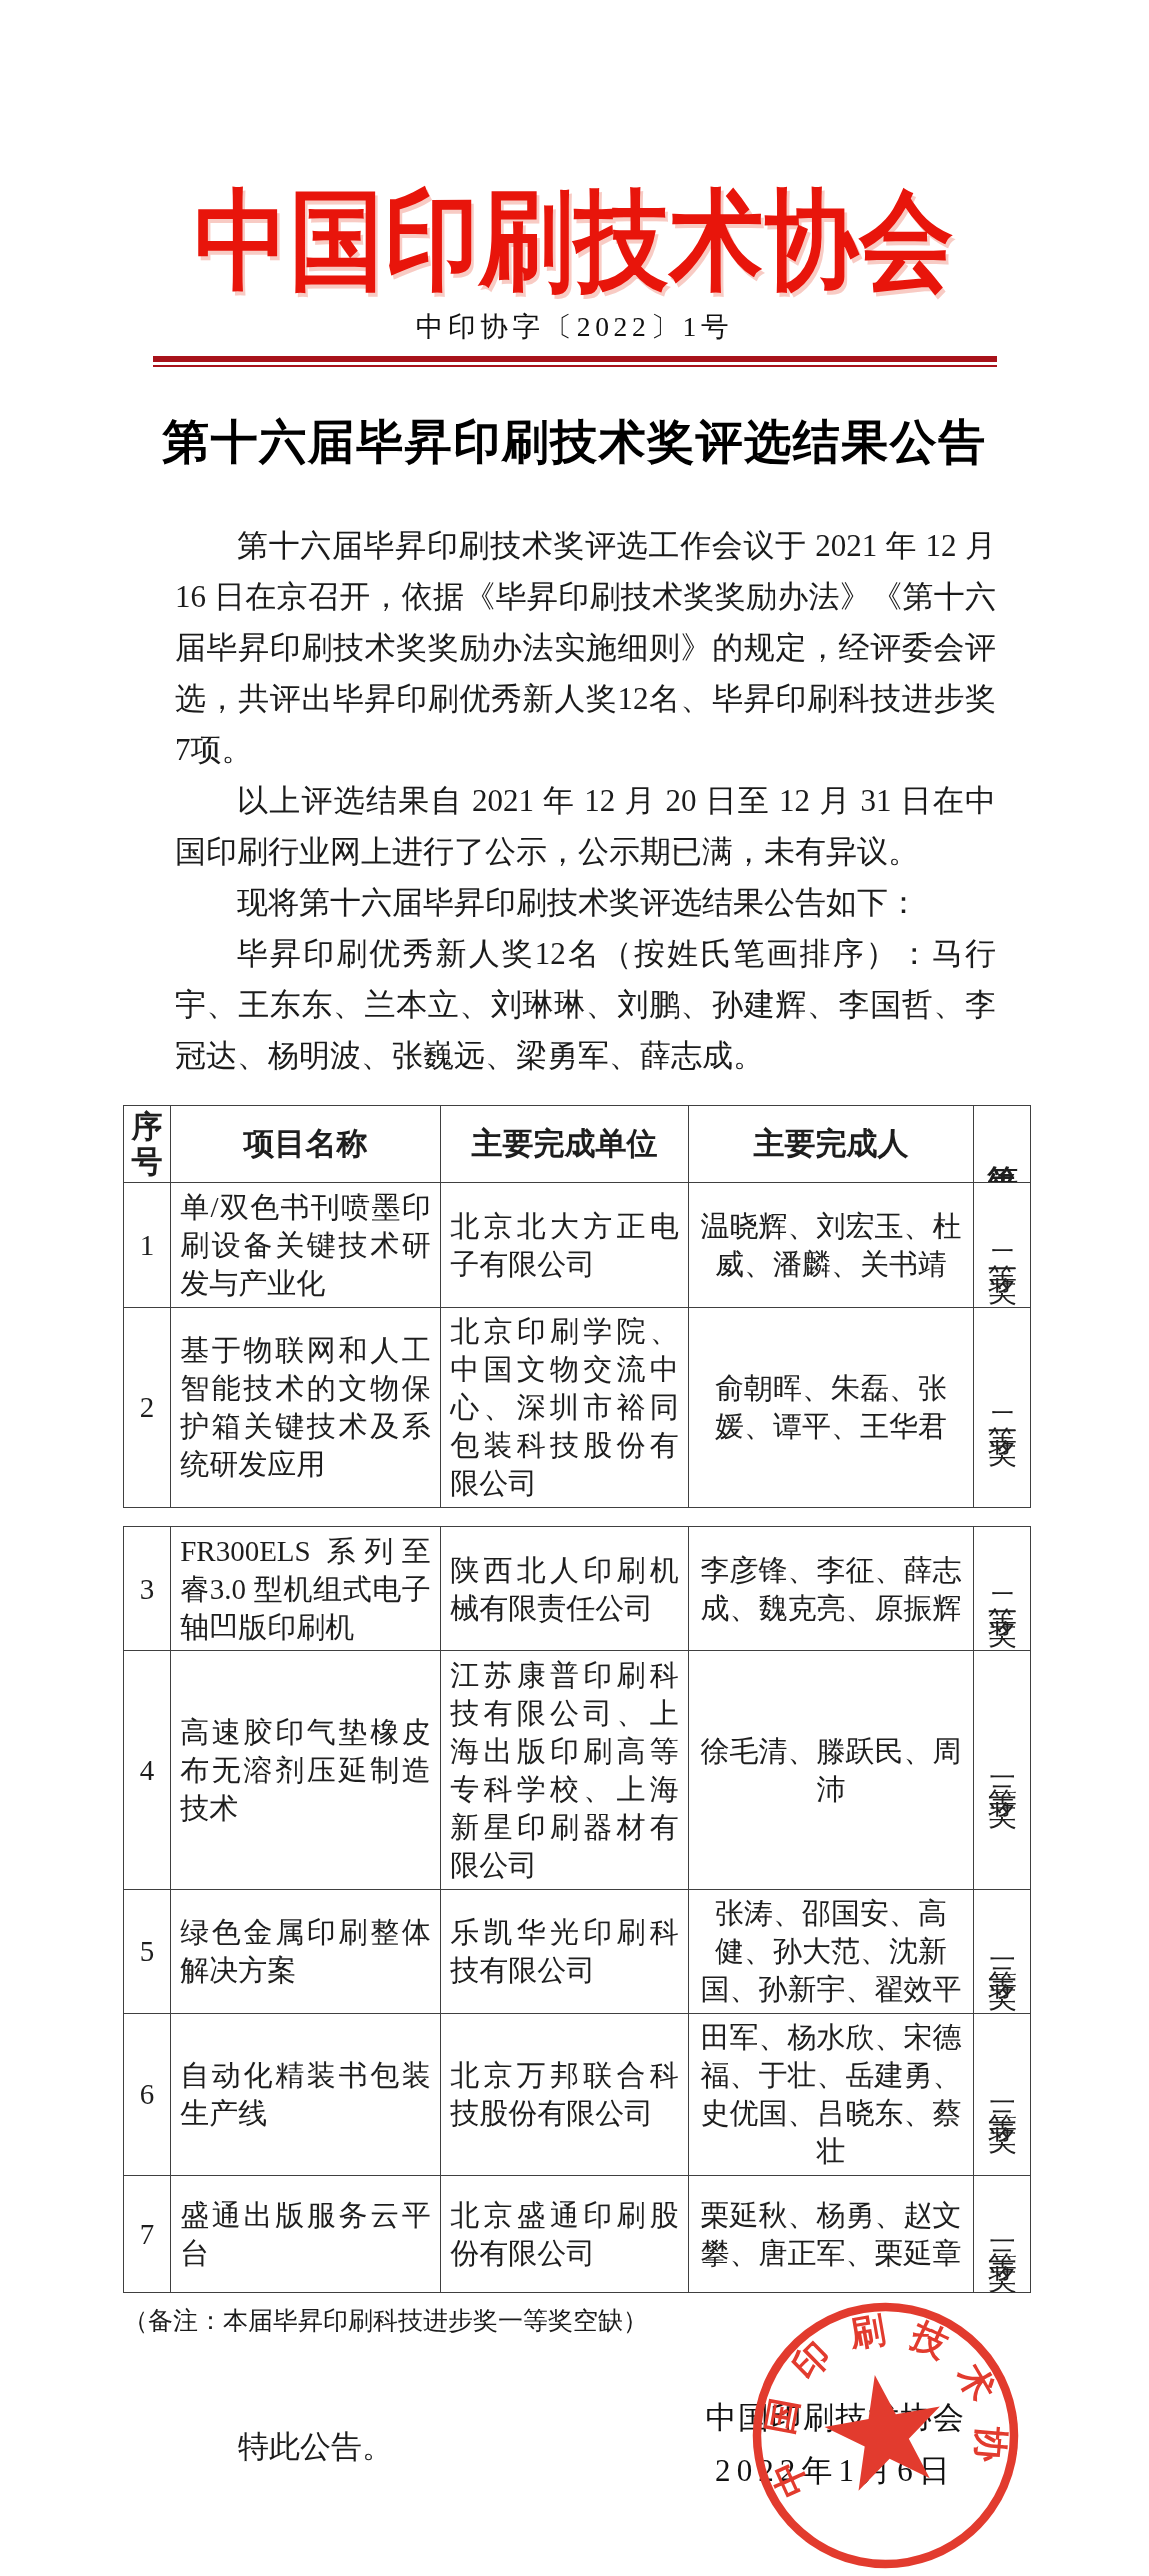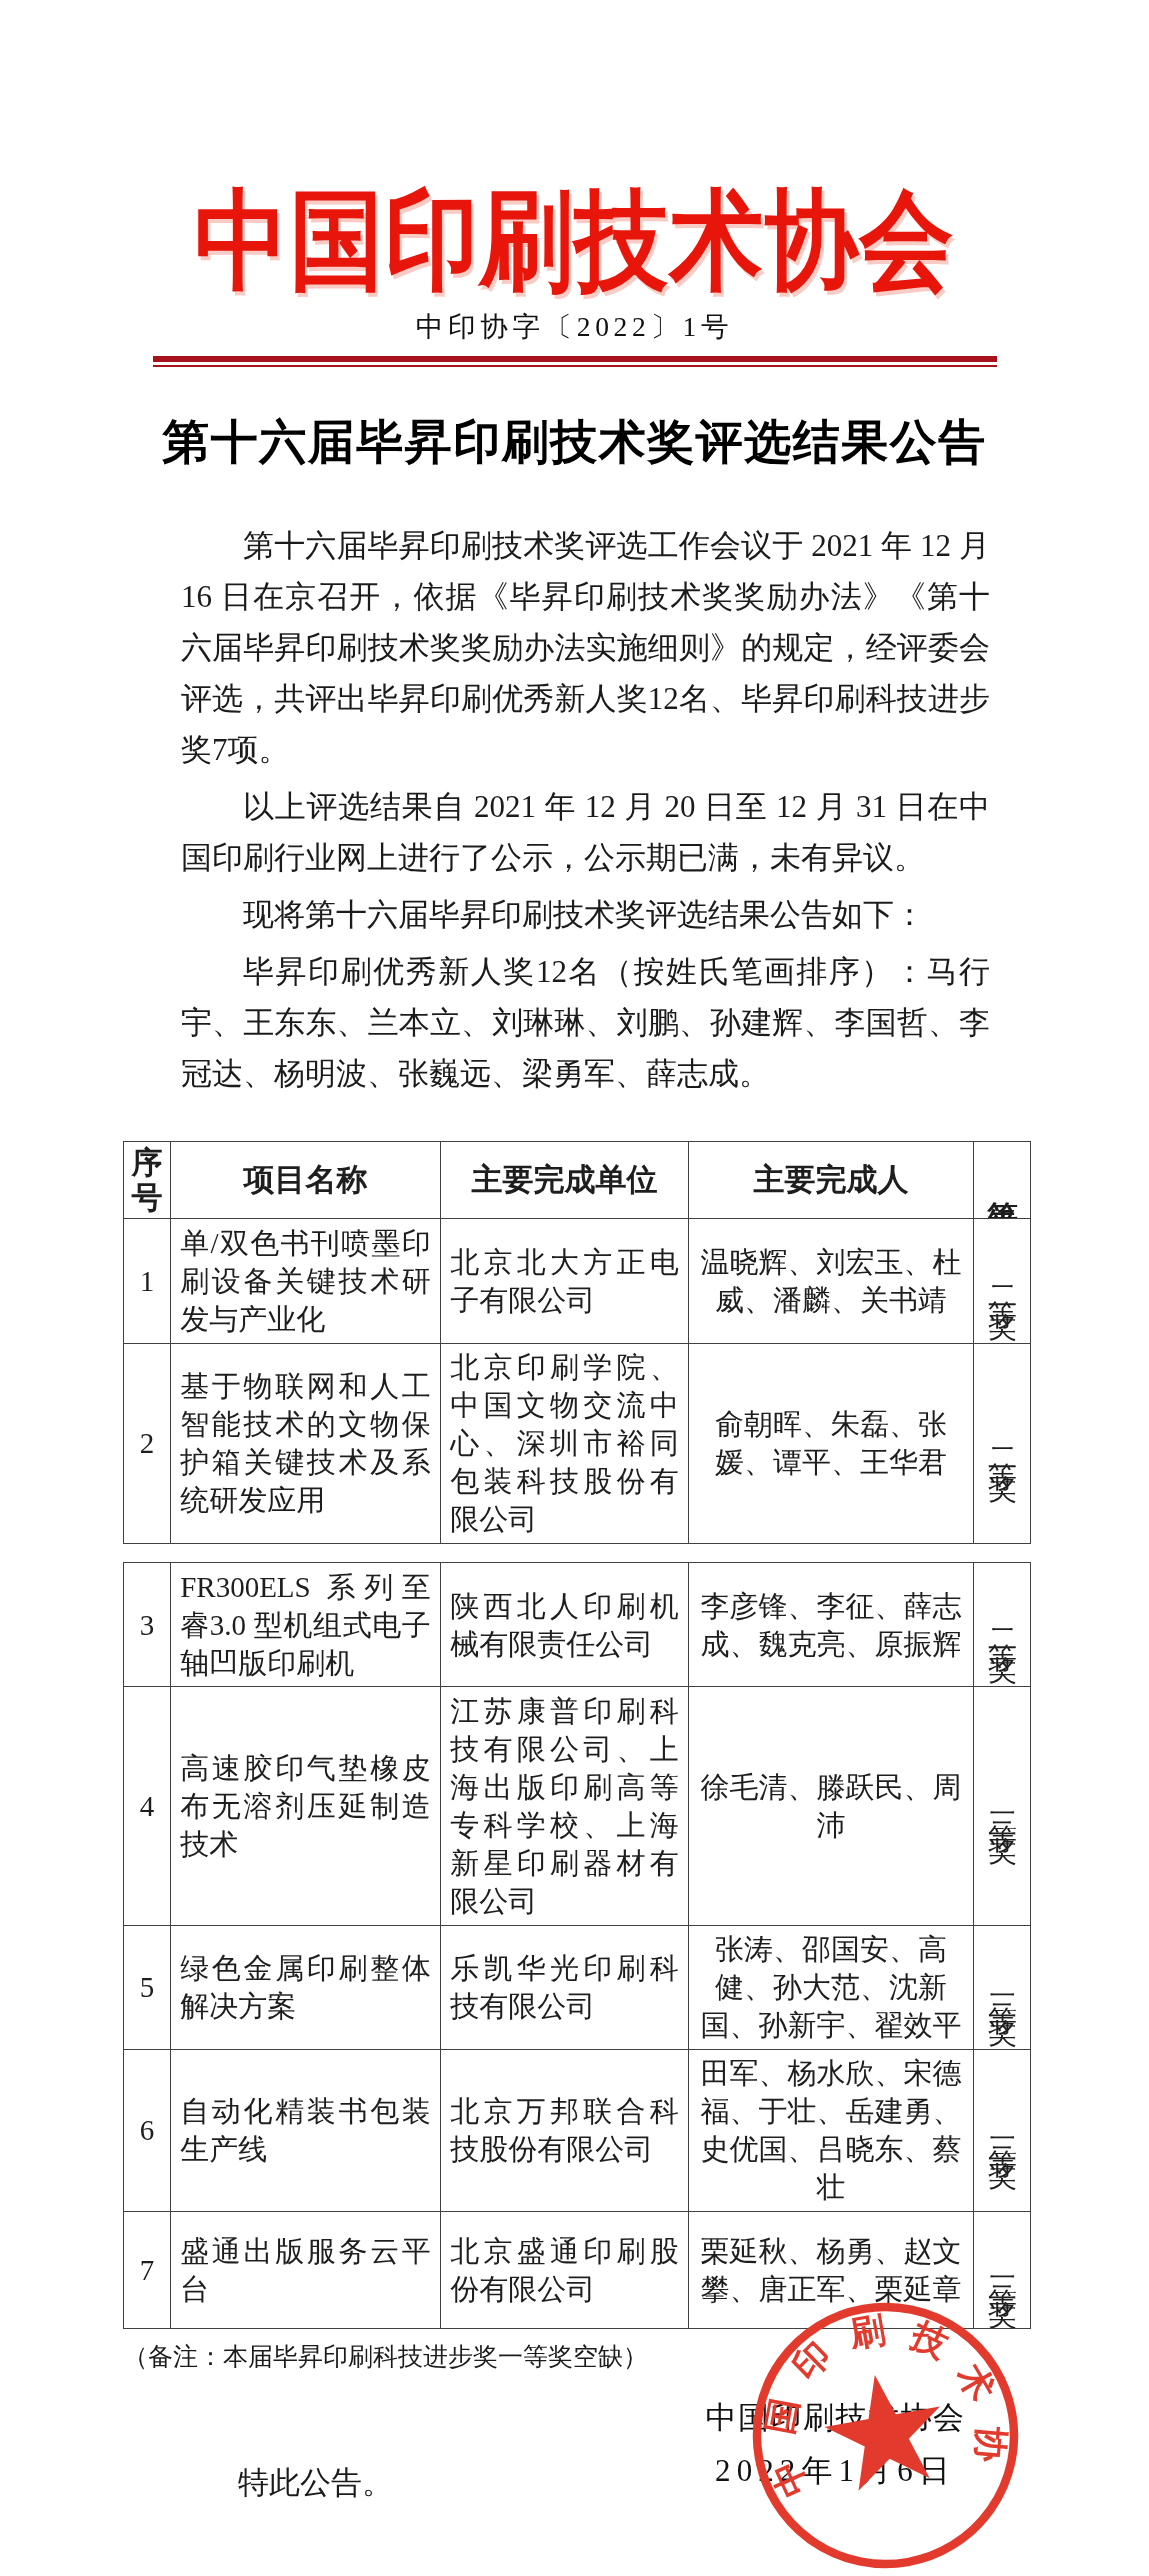--- a/index.html
+++ b/index.html
@@ -50,29 +50,29 @@
     letter-spacing:1.5px;
   }
   
   .body-text{
     margin:55px 153px 0 175px;
     font-size:31px;
     line-height:51px;
     text-align:justify;
     color:#1b1b1b;
   }
-  .body-text p{margin:6px;text-indent:2em;}
+  .body-text p{margin:0;text-indent:2em;}
   
   .award-table{
     border-collapse:collapse;
     table-layout:fixed;
     width:907px;
     margin-left:123px;
   }
-  .award-table.part1{margin-top:42px;}
+  .award-table.part1{margin-top:24px;}
   .award-table.part2{margin-top:18.4px;}
   .award-table td,.award-table th{
     border:1.5px solid #404040;
     font-size:29px;
     line-height:38px;
     padding:4.6px 9.2px;
     vertical-align:middle;
     color:#1e1e1e;
     overflow:hidden;
   }

